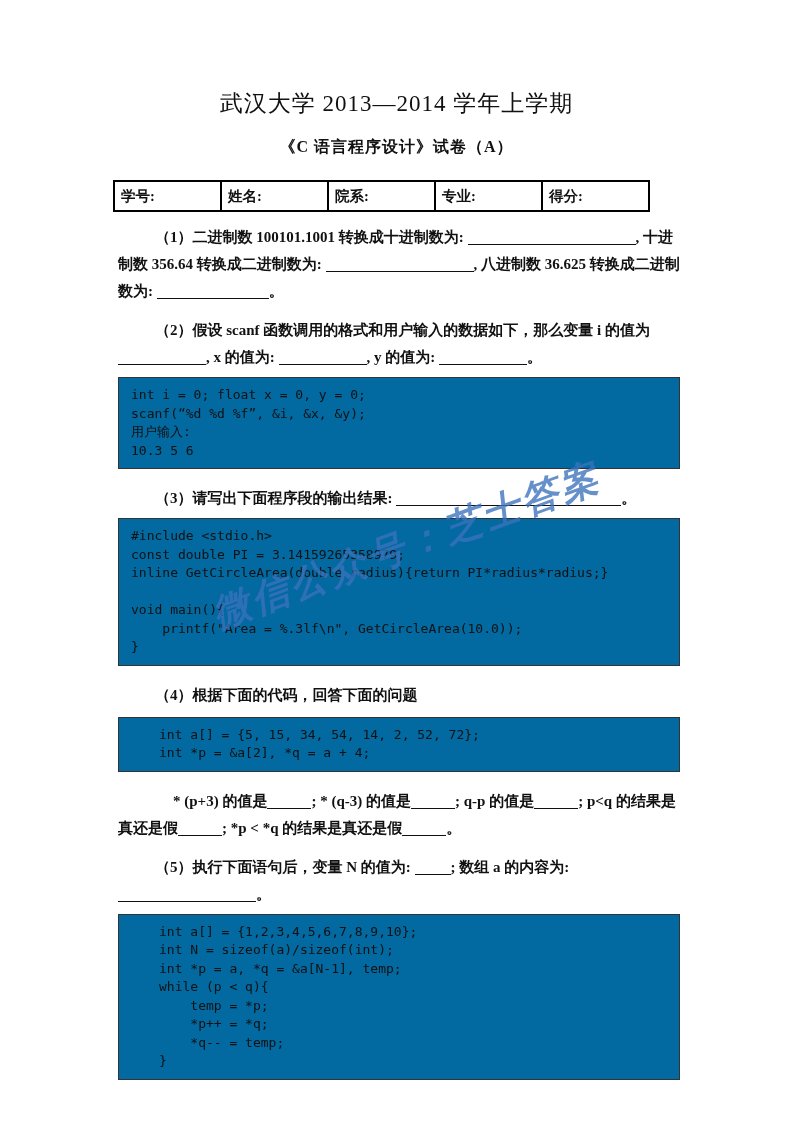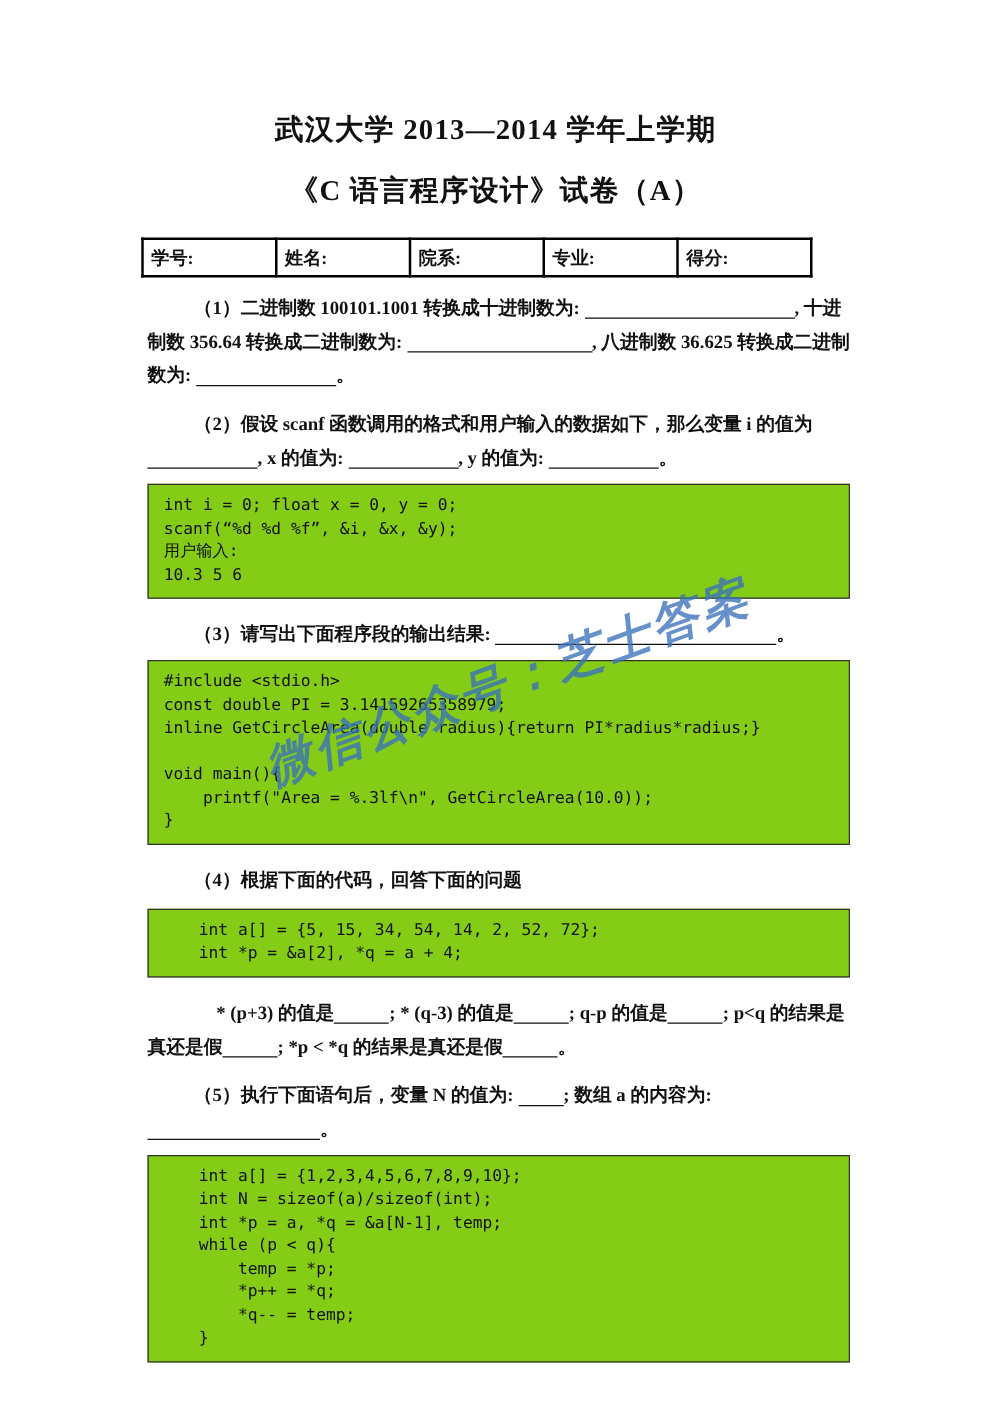--- a/index.html
+++ b/index.html
@@ -12,27 +12,27 @@
     height: 1122px;
     margin: 0 auto;
     background: #ffffff;
     overflow: hidden;
     padding-top: 88px;
   }
 
   h1.title {
     text-align: center;
     font-size: 23px;
-    font-weight: bold;
+    font-weight: normal;
     letter-spacing: 1px;
     margin: 0 0 18px 0;
   }
   h2.subtitle {
     text-align: center;
-    font-size: 23px;
+    font-size: 16px;
     font-weight: bold;
     letter-spacing: 1px;
     margin: 0 0 22px 0;
   }
 
   table.info {
     border-collapse: collapse;
     margin-left: 113px;
     width: 537px;
     table-layout: fixed;
@@ -77,21 +77,21 @@
   .bw-d { width: 88px; }
   .bw-e { width: 225px; }
   .bw-f { width: 44px; }
   .bw-g { width: 36px; }
   .bw-h { width: 138px; }
 
   .code-box {
     border: 1px solid #333;
     margin: 6px 0 16px 5px;
     padding: 8px 12px;
-    background: #84cc16;
+    background: #0369a1;
   }
   .code-box pre {
     font-family: "DejaVu Sans Mono", monospace;
     font-size: 13px;
     line-height: 18.5px;
     color: #111;
     white-space: pre;
   }
   .code-box.inset pre { margin-left: 28px; }
 

